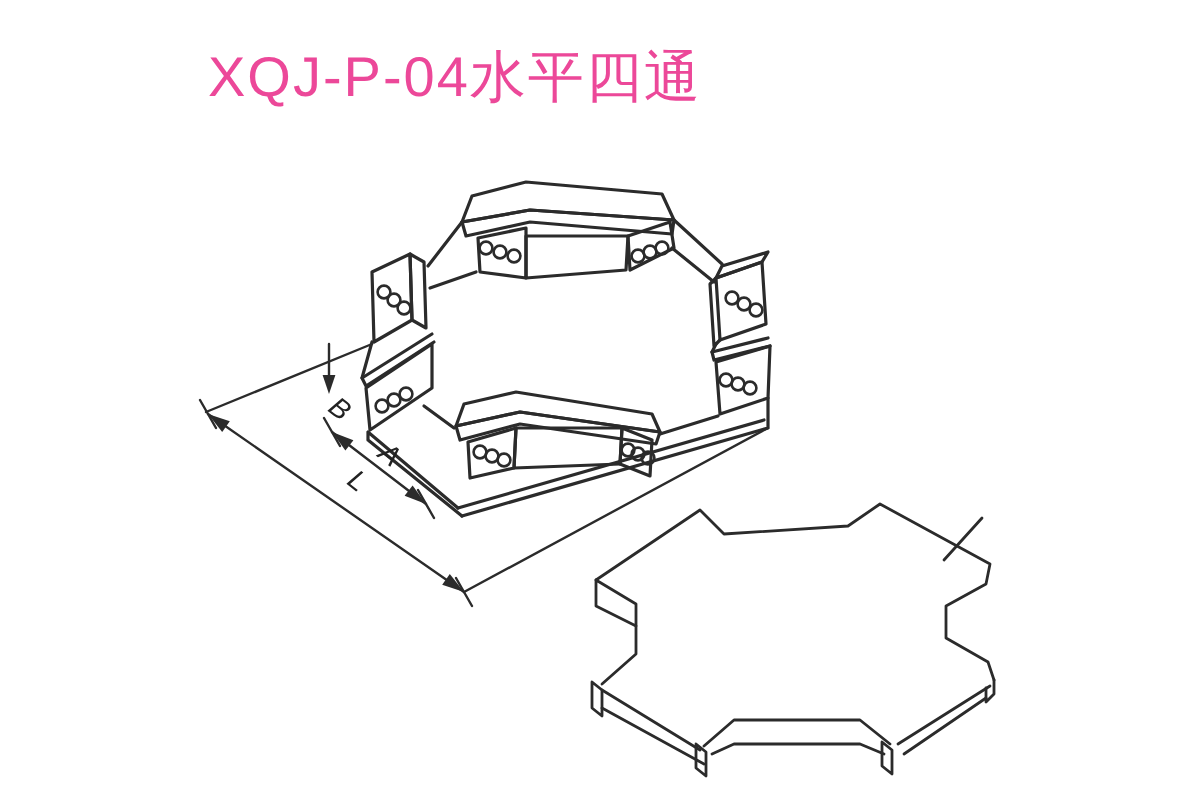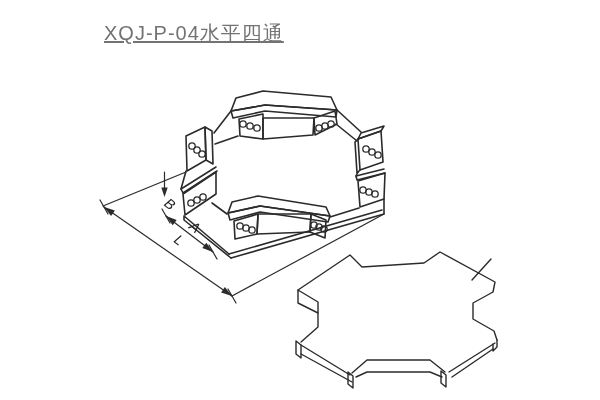--- a/index.html
+++ b/index.html
@@ -2,21 +2,21 @@
 <html><head>
 <meta charset="utf-8">
 <style>
   html,body{margin:0;padding:0;}
   body{
     width:600px;height:400px;background:#ffffff;position:relative;overflow:hidden;
     font-family:"Liberation Sans", sans-serif;
   }
   .title{
     position:absolute;left:104px;top:20px;
-    font-size:20px;font-weight:500;color:#737373;letter-spacing:1px;white-space:nowrap;text-decoration:underline;
+    font-size:28px;font-weight:500;color:#ec4899;letter-spacing:1px;white-space:nowrap;
   }
   svg{position:absolute;left:0;top:0;}
   .ln{fill:none;stroke:#2b2b2b;stroke-width:1.6;stroke-linejoin:round;stroke-linecap:round;}
   .thin{fill:none;stroke:#2b2b2b;stroke-width:1.2;stroke-linejoin:round;stroke-linecap:round;}
   .cov{fill:none;stroke:#2b2b2b;stroke-width:1.4;stroke-linejoin:round;stroke-linecap:round;}
   .hole{fill:none;stroke:#2b2b2b;stroke-width:1.3;}
   .arrow{fill:#2b2b2b;stroke:none;}
   .dimtxt{font-family:"Liberation Sans", sans-serif;font-style:italic;font-size:14px;fill:#222;}
 </style>
 </head>

